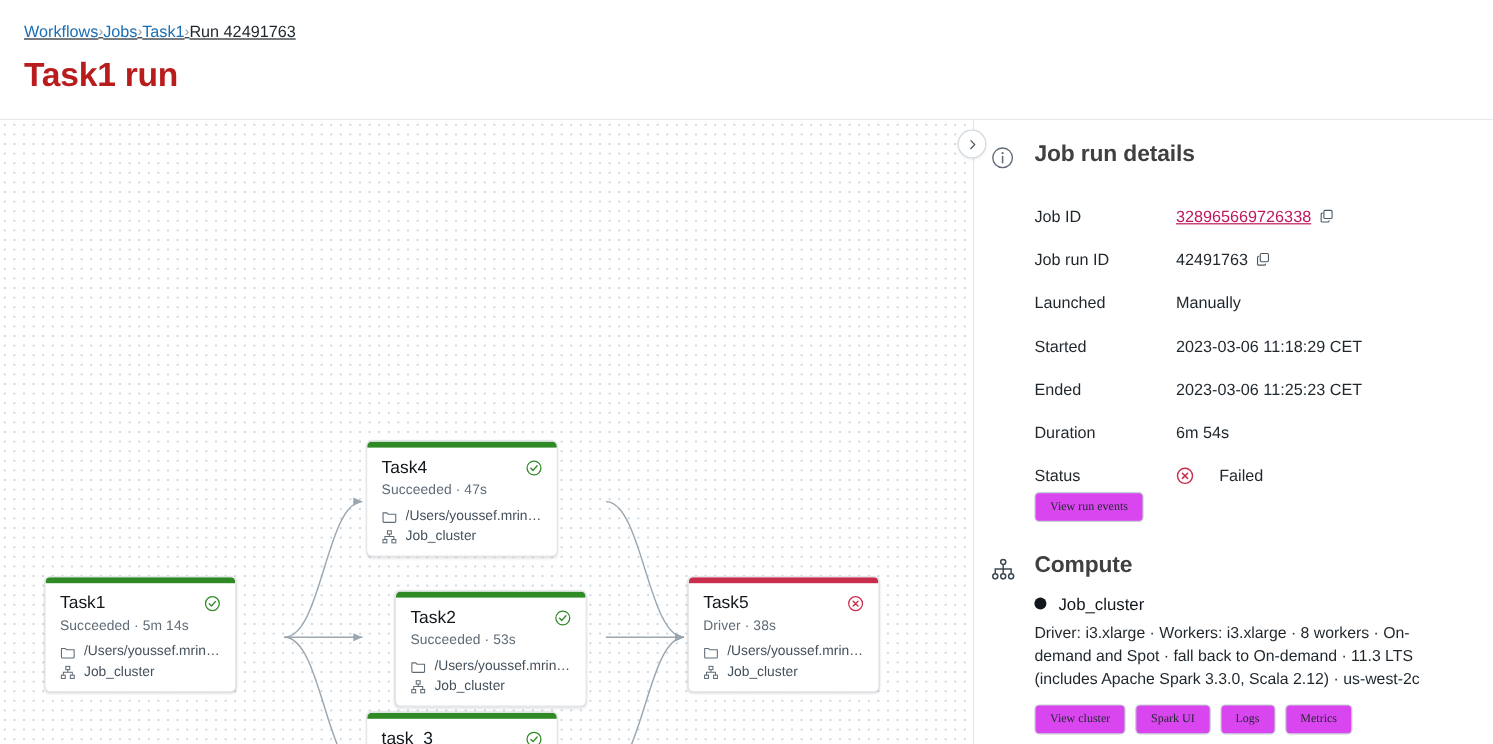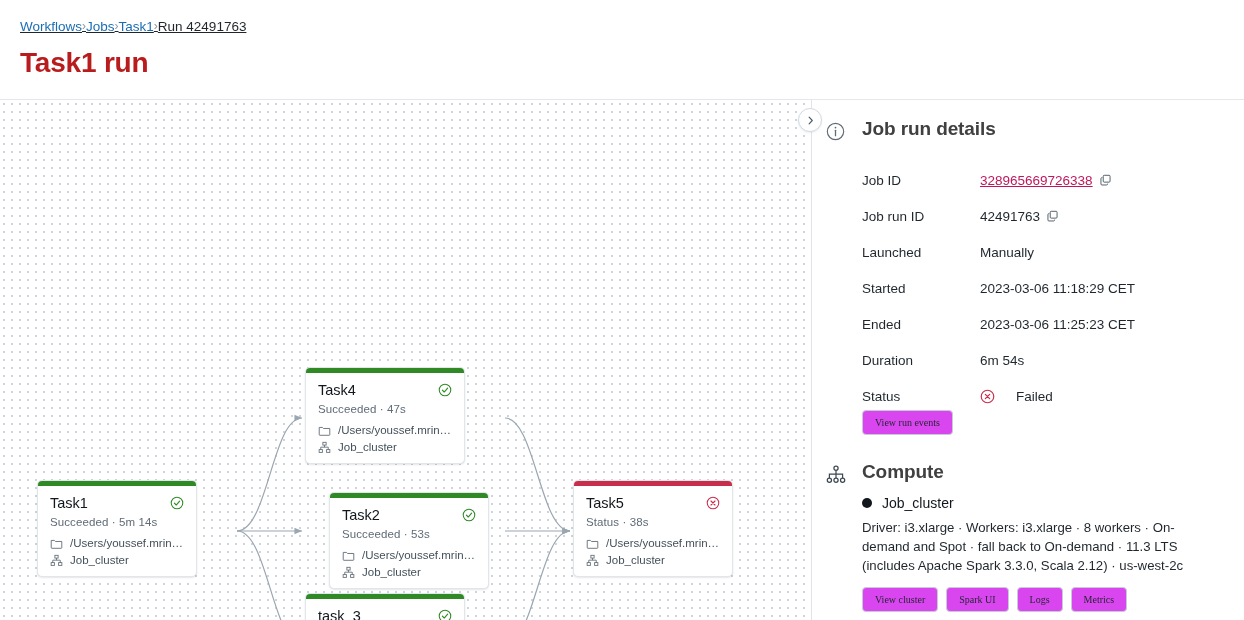--- a/index.html
+++ b/index.html
@@ -428,21 +428,21 @@
       <div class="node-inner">
         <div class="node-title-row">
           <span class="node-title">Task5</span>
           <span class="icon">
             <svg width="14" height="14" viewBox="0 0 16 16">
                 <circle cx="8" cy="8" r="6.6" fill="none" stroke="#c82d4c" stroke-width="1.2"></circle>
                 <path d="M5.7 5.7 L10.3 10.3 M10.3 5.7 L5.7 10.3" fill="none" stroke="#c82d4c" stroke-width="1.3" stroke-linecap="round"></path>
               </svg>
           </span>
         </div>
-        <div class="node-status-line">Status · 38s</div>
+        <div class="node-status-line">Driver · 38s</div>
         <div class="node-meta">
           <span class="icon">
             <svg width="13" height="13" viewBox="0 0 16 16">
                 <path d="M1.5 4.2 h4 l1.2 1.3 h7.8 v7.6 a0.8 0.8 0 0 1 -0.8 0.8 h-11.4 a0.8 0.8 0 0 1 -0.8 -0.8 z" fill="none" stroke="#5f6b76" stroke-width="1.1" stroke-linejoin="round"></path>
               </svg>
           </span>
           <span class="meta-text">/Users/youssef.mrini@databricks.co…</span>
         </div>
         <div class="node-meta second">
           <span class="icon">

